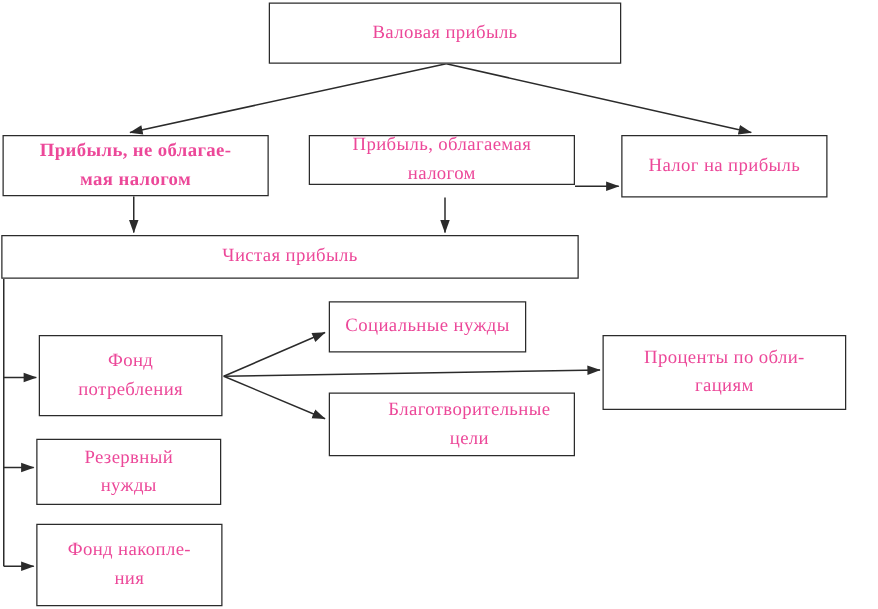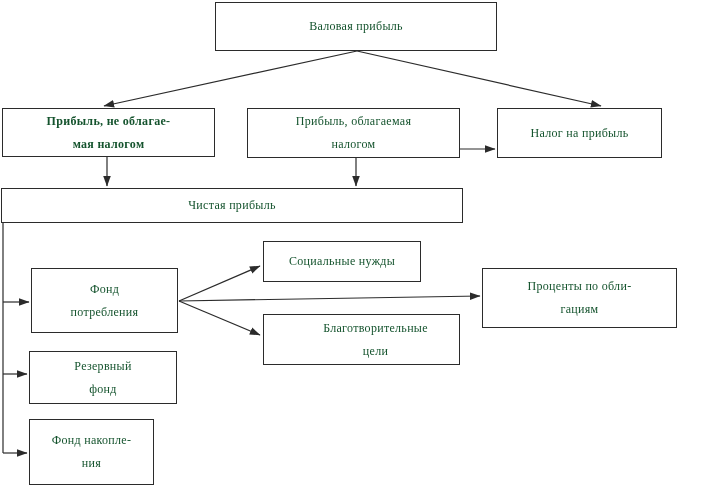--- a/index.html
+++ b/index.html
@@ -29,22 +29,22 @@
   }
   #connectors marker path {
     fill: #2b2b2b;
     stroke: none;
   }
   .node {
     position: absolute;
     box-sizing: border-box;
     border: 1.5px solid #2b2b2b;
     background: #ffffff;
-    color: #14532d;
-    font-size: 12px;
+    color: #ec4899;
+    font-size: 15px;
     line-height: 23px;
     letter-spacing: 0.3px;
     display: flex;
     align-items: center;
     justify-content: center;
     text-align: center;
     white-space: pre-line;
     padding: 0 4px;
   }
 </style>
@@ -78,34 +78,34 @@
     <line x1="179" y1="301" x2="260" y2="266" marker-end="url(#arrow)"></line>
     <line x1="179" y1="301" x2="260" y2="335" marker-end="url(#arrow)"></line>
     <line x1="179" y1="301" x2="480" y2="296" marker-end="url(#arrow)"></line>
   </svg>
 
   <div class="node" style="left:215px; top:2px; width:282px; height:49px;">Валовая прибыль</div>
 
   <div class="node" style="left:2px; top:108px; width:213px; height:49px;font-weight:bold;">Прибыль, не облагае-
 мая налогом</div>
 
-  <div class="node" style="left:247px; top:108px; width:213px; height:50px;">Прибыль, облагаемая
+  <div class="node" style="left:247px; top:108px; width:213px; height:40px;">Прибыль, облагаемая
 налогом</div>
 
   <div class="node" style="left:497px; top:108px; width:165px; height:50px;">Налог на прибыль</div>
 
   <div class="node" style="left:1px; top:188px; width:462px; height:35px;text-align:right;">Чистая прибыль</div>
 
   <div class="node" style="left:31px; top:268px; width:147px; height:65px;">Фонд
 потребления</div>
 
   <div class="node" style="left:29px; top:351px; width:148px; height:53px;">Резервный
-фонд</div>
+нужды</div>
 
-  <div class="node" style="left:29px; top:419px; width:125px; height:66px;">Фонд накопле-
+  <div class="node" style="left:29px; top:419px; width:149px; height:66px;">Фонд накопле-
 ния</div>
 
   <div class="node" style="left:263px; top:241px; width:158px; height:41px;">Социальные нужды</div>
 
   <div class="node" style="left:263px; top:314px; width:197px; height:51px;padding-left:32px;">Благотворительные
 цели</div>
 
   <div class="node" style="left:482px; top:268px; width:195px; height:60px;">Проценты по обли-
 гациям</div>
 

